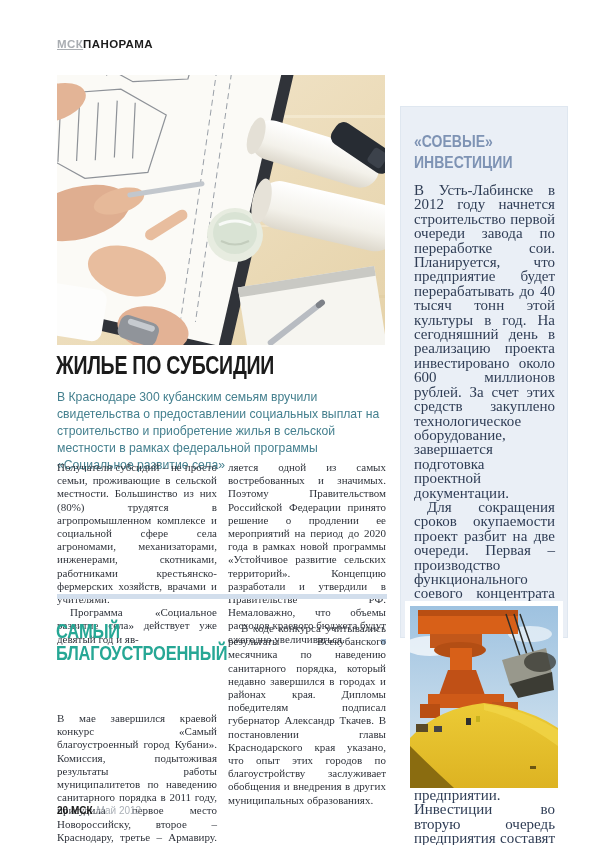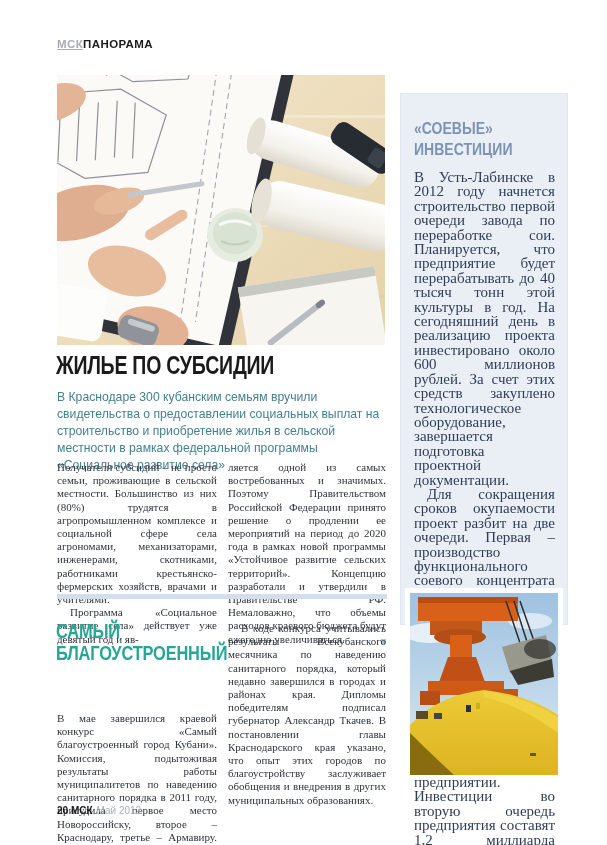--- a/index.html
+++ b/index.html
@@ -37,21 +37,21 @@
   .a2-col1{left:57px;top:712px;width:160px;}
   .a2-col2{left:228px;top:622px;width:158px;}
   .a2-col2 p + p{margin-top:0;}
 
   
   .mag-footer{position:absolute;left:57px;top:805px;font-size:10px;}
   .mag-footer .pageno{font-weight:bold;color:#1a1a1a;}
   .mag-footer .issue{color:#aab0b7;margin-left:4px;font-weight:normal;}
 
   
-  .sidebar{position:absolute;left:400px;top:93px;width:168px;height:532px;background:#eaeff6;
+  .sidebar{position:absolute;left:400px;top:106px;width:168px;height:532px;background:#eaeff6;
            border:1px solid #dfe7f0;box-sizing:border-box;}
   .sb-title{position:absolute;left:13px;top:24px;font-size:16.5px;line-height:21px;font-weight:bold;
             color:#7e93b4;transform:scaleX(.85);transform-origin:left top;white-space:nowrap;}
   .sb-text{position:absolute;left:13px;top:76px;width:141px;font-family:"Liberation Serif",serif;
            font-size:15px;line-height:14.4px;color:#2f3d55;text-align:justify;hyphens:auto;}
   .sb-text p{margin:0;position:relative;}
   .sb-text p.ind{text-indent:13px;}
   .sb-photo-frame{position:absolute;left:4px;top:494px;width:158px;height:192px;background:#ffffff;
                   box-sizing:border-box;padding:5px;}
   .sb-photo-frame svg{display:block;}

